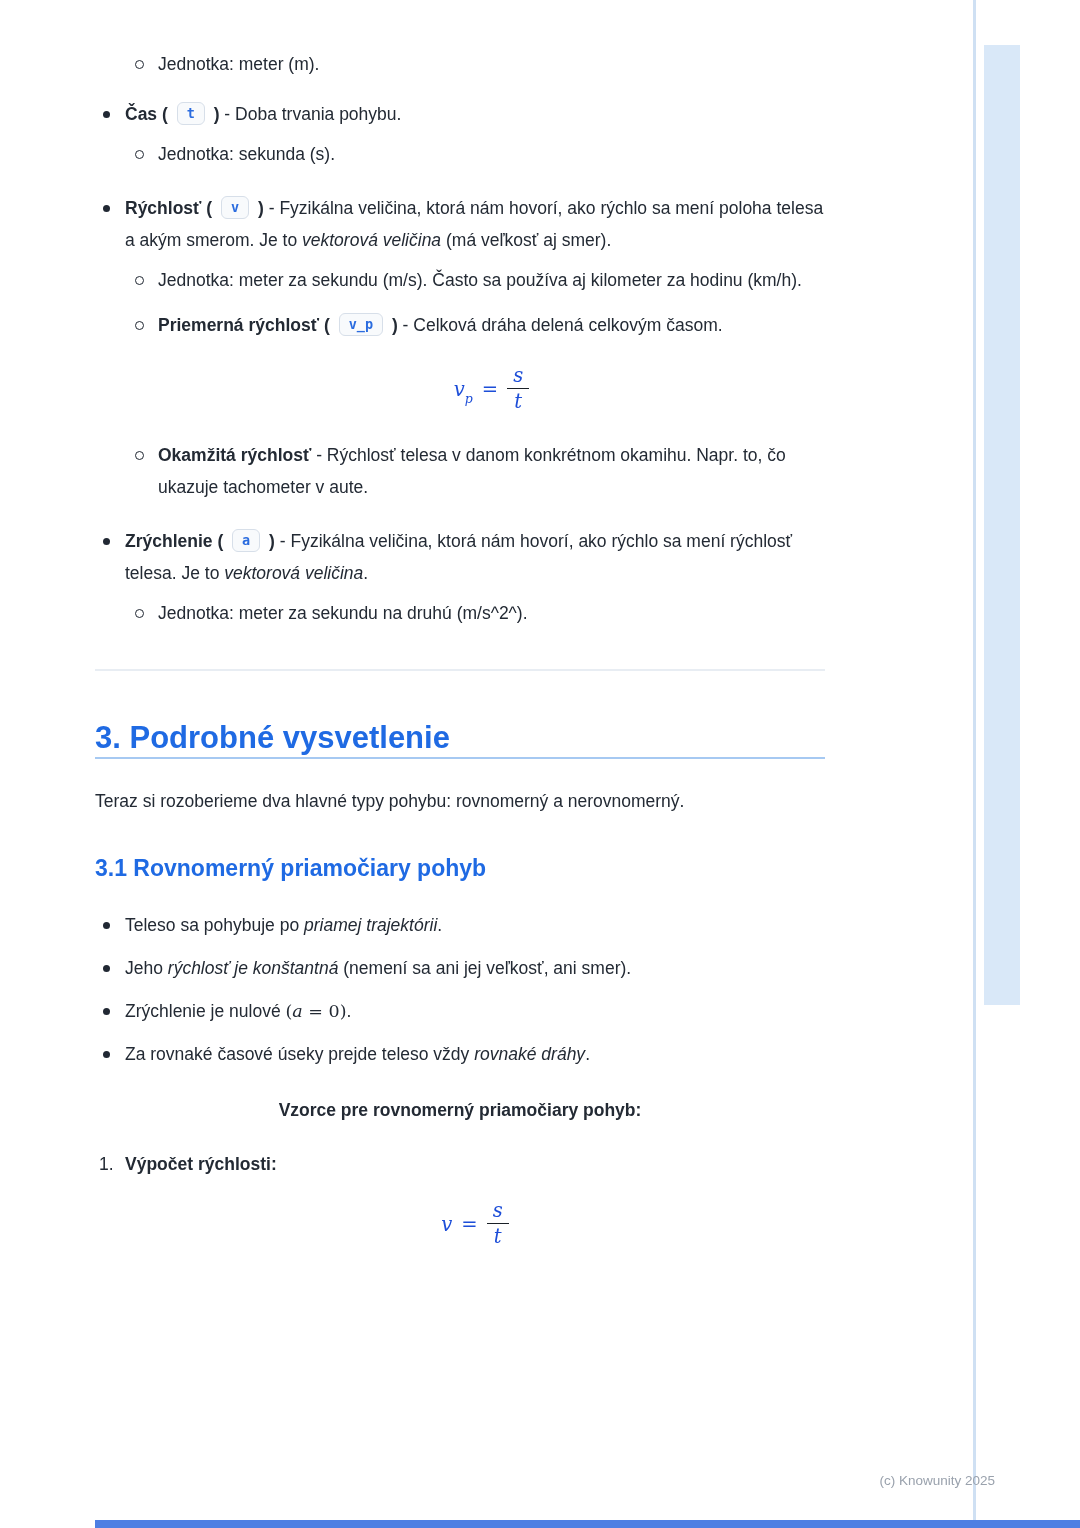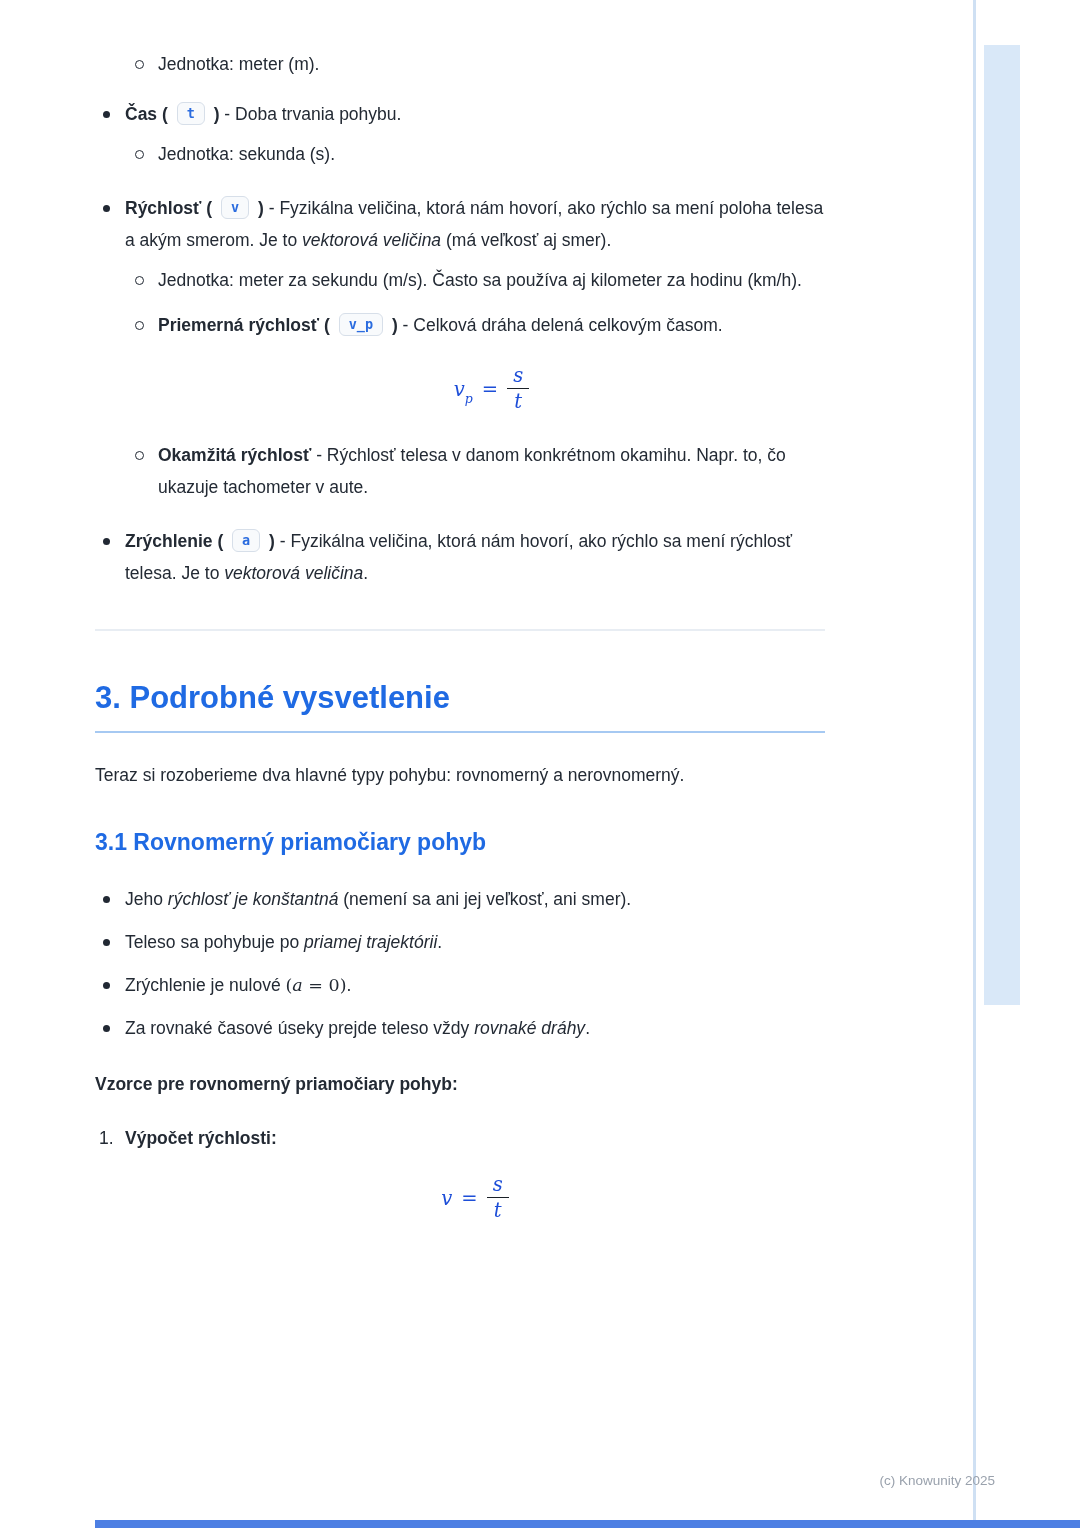--- a/index.html
+++ b/index.html
@@ -56,25 +56,25 @@
   .msub { font-style:italic; font-size:12.5px; position:relative; top:2px; }
   .meq  { margin:0 9px; }
   .mfrac { display:inline-block; vertical-align:middle; text-align:center; position:relative; top:-2px; }
   .mnum { display:block; font-style:italic; padding:0 6px 2px; border-bottom:1.3px solid #1a2027; }
   .mden { display:block; font-style:italic; padding-top:2px; }
 
   .divider { border:none; border-top:2px solid #e8edf3; margin-top:40px; }
 
   .h2 {
     margin-top:48px; font-size:31px; font-weight:700; color:#1f6ae3;
-    padding-bottom:14px; border-bottom:2px solid #a6c9f2; margin-bottom:26px;
+    border-bottom:2px solid #a6c9f2; margin-bottom:26px;
     line-height:38px;
   }
   .para { line-height:32px; }
-  .para.bold { font-weight:700; margin-top:24px; }
+  .para.bold { font-weight:700; margin-top:24px;text-align:center; }
   .h3 { margin-top:36px; margin-bottom:26px; font-size:23px; font-weight:700; color:#1f6ae3; line-height:30px; }
 
   .steps { margin-top:22px; }
   .step { position:relative; padding-left:30px; line-height:32px; }
   .step-num { position:absolute; left:4px; top:0; }
 
   
   .edge-line { position:absolute; left:973px; top:0; bottom:0; width:3px; background:#cfe0f3; }
   .scroll-thumb { position:absolute; left:984px; top:45px; width:36px; height:960px; background:#d9e8f8; }
   .bottom-bar { position:absolute; left:95px; right:0; bottom:0; height:8px; background:#4d7fe3; }
@@ -120,39 +120,42 @@
           </li>
           <li class="li2">
             <div class="li-text"><span class="seg-b">Okamžitá rýchlosť</span><span> - Rýchlosť telesa v danom konkrétnom okamihu. Napr. to, čo ukazuje tachometer v aute.</span></div>
           </li>
         </ul>
       </li>
 
       <li class="li1">
         <div class="li-text"><span class="seg-b">Zrýchlenie ( </span><code class="inline-code">a</code><span class="seg-b"> ) </span><span>- Fyzikálna veličina, ktorá nám hovorí, ako rýchlo sa mení rýchlosť telesa. Je to </span><span class="seg-i">vektorová veličina</span><span>.</span></div>
         <ul class="lvl2">
+          <li class="li2">
+            <div class="li-text"><span>Jednotka: meter za sekundu na druhú (m/s^2^).</span></div>
+          </li>
         </ul>
       </li>
 
     </ul>
 
     <hr class="divider">
 
     <h2 class="h2">3. Podrobné vysvetlenie</h2>
 
     <p class="para">Teraz si rozoberieme dva hlavné typy pohybu: rovnomerný a nerovnomerný.</p>
 
     <h3 class="h3">3.1 Rovnomerný priamočiary pohyb</h3>
 
     <ul class="lvl1 tight">
       <li class="li1">
-        <div class="li-text"><span>Jeho </span><span class="seg-i">rýchlosť je konštantná</span><span> (nemení sa ani jej veľkosť, ani smer).</span></div>
+        <div class="li-text"><span>Teleso sa pohybuje po </span><span class="seg-i">priamej trajektórii</span><span>.</span></div>
       </li>
       <li class="li1">
-        <div class="li-text"><span>Teleso sa pohybuje po </span><span class="seg-i">priamej trajektórii</span><span>.</span></div>
+        <div class="li-text"><span>Jeho </span><span class="seg-i">rýchlosť je konštantná</span><span> (nemení sa ani jej veľkosť, ani smer).</span></div>
       </li>
       <li class="li1">
         <div class="li-text"><span>Zrýchlenie je nulové </span><span class="seg-m">(</span><span class="seg-i seg-m">a</span><span class="seg-m"> = 0)</span><span>.</span></div>
       </li>
       <li class="li1">
         <div class="li-text"><span>Za rovnaké časové úseky prejde teleso vždy </span><span class="seg-i">rovnaké dráhy</span><span>.</span></div>
       </li>
     </ul>
 
     <p class="para bold">Vzorce pre rovnomerný priamočiary pohyb:</p>

